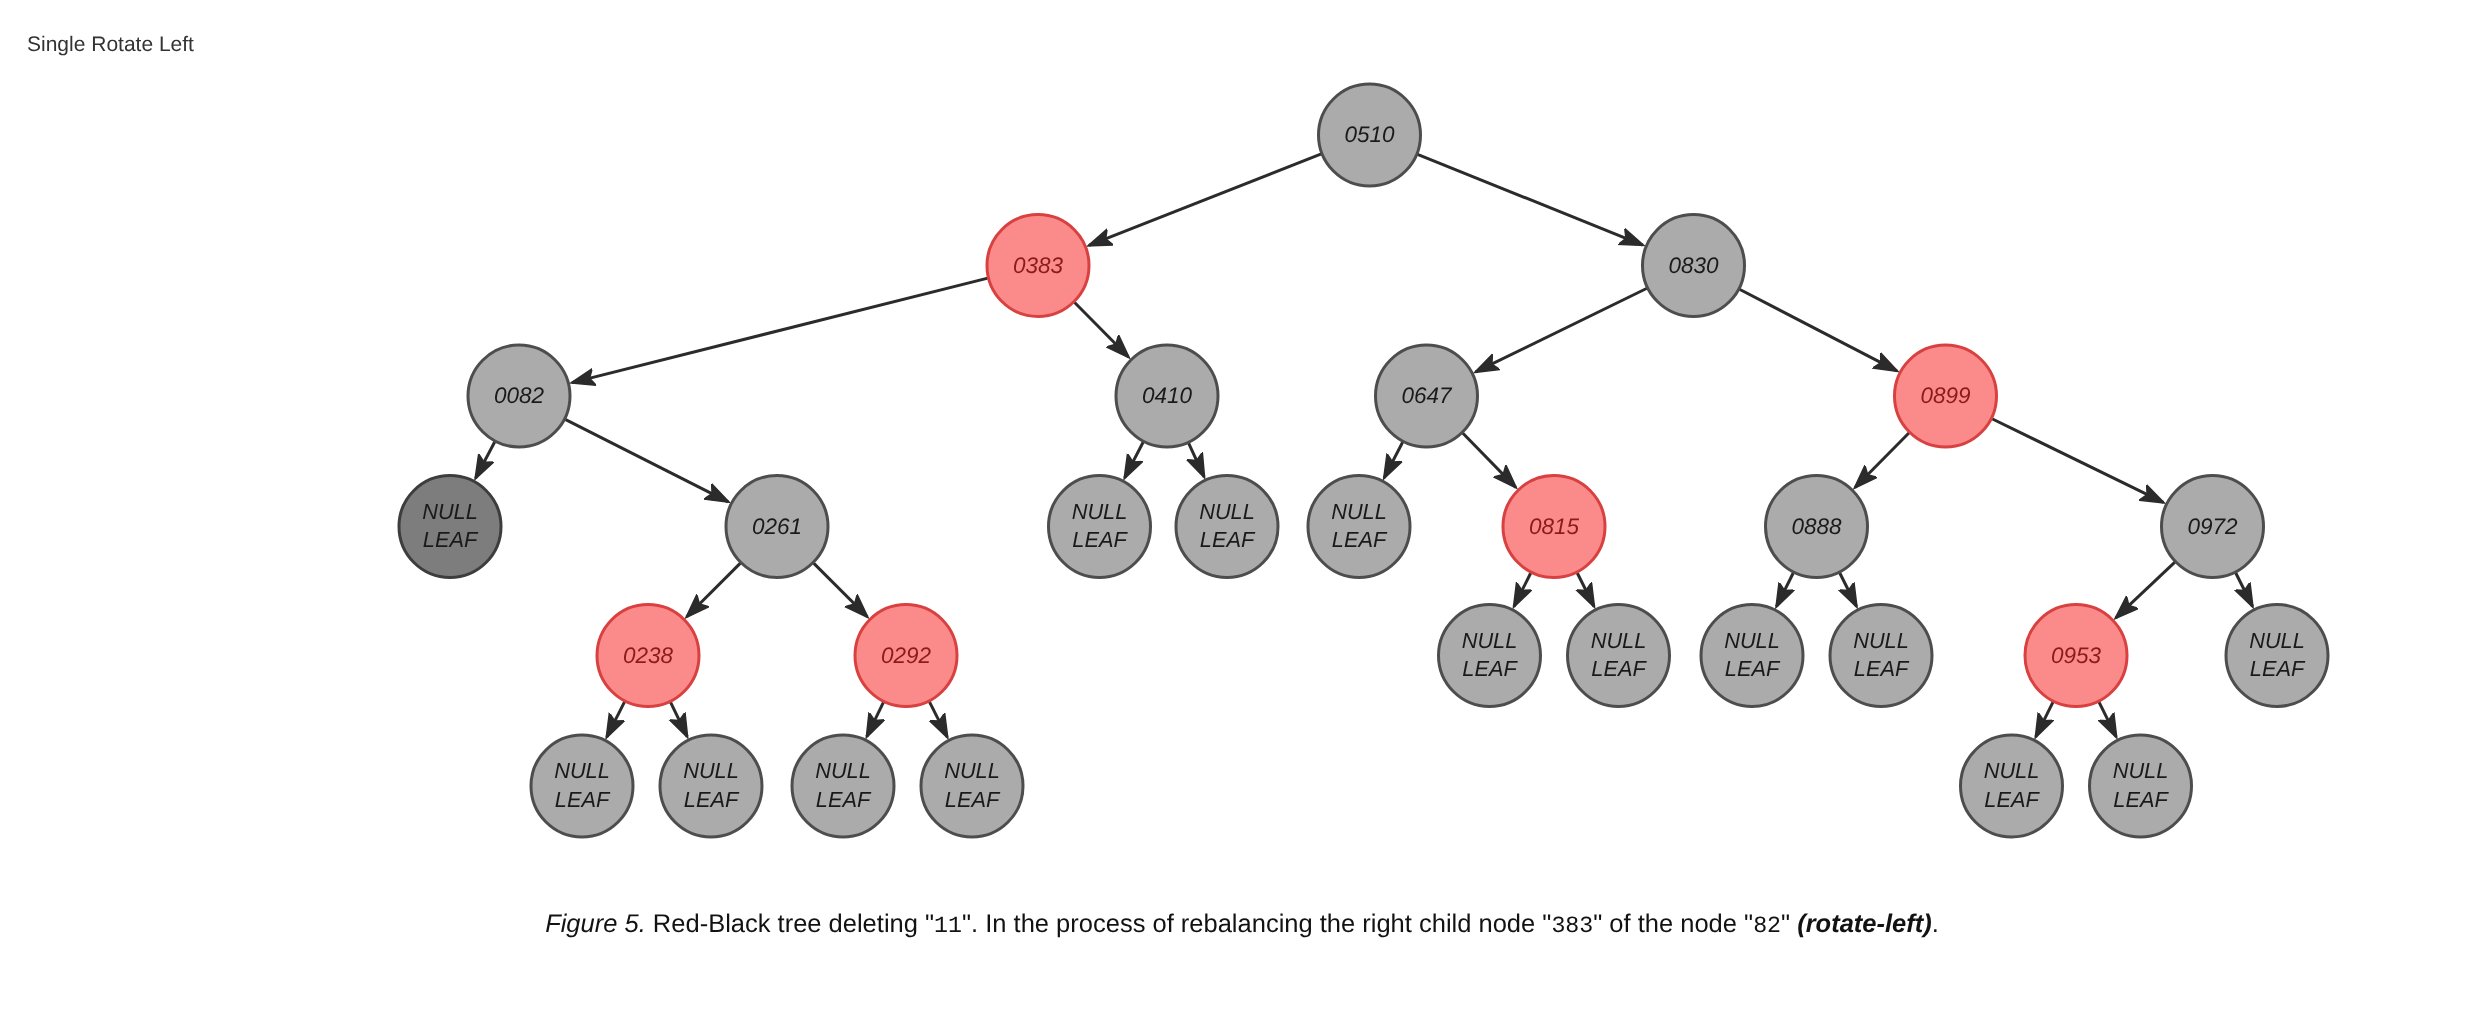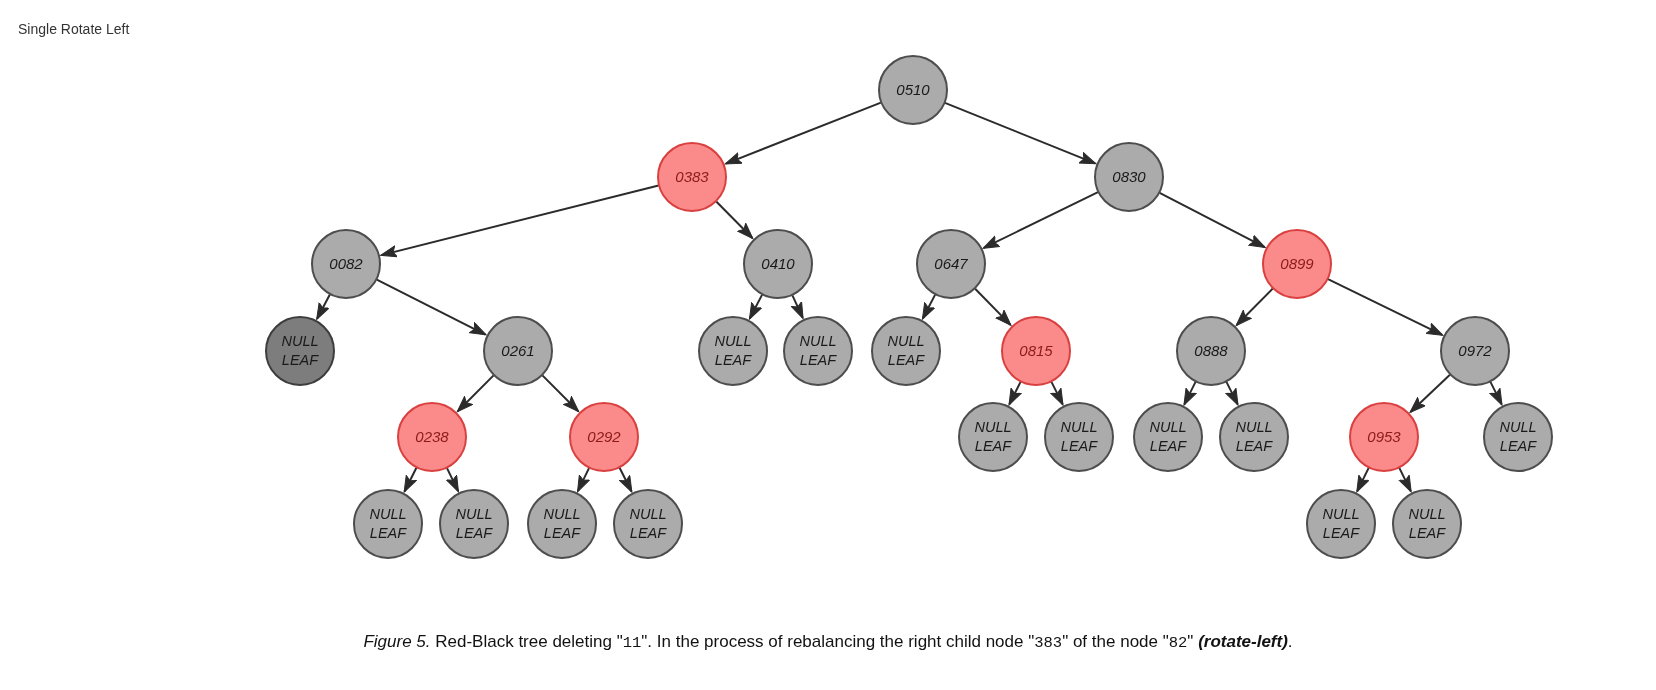--- a/index.html
+++ b/index.html
@@ -44,21 +44,21 @@
     text-anchor: middle;
     dominant-baseline: middle;
     pointer-events: none;
   }
   .node-label.small {
     font-size: 14.5px;
   }
   #figure-caption {
     position: absolute;
     left: 0;
-    top: 630px;
+    top: 604px;
     width: 1656px;
     text-align: center;
     font-size: 17px;
     line-height: 24px;
     color: #121212;
     font-family: "Liberation Sans", sans-serif;
   }
   #figure-caption .cap-figno {
     font-style: italic;
   }

